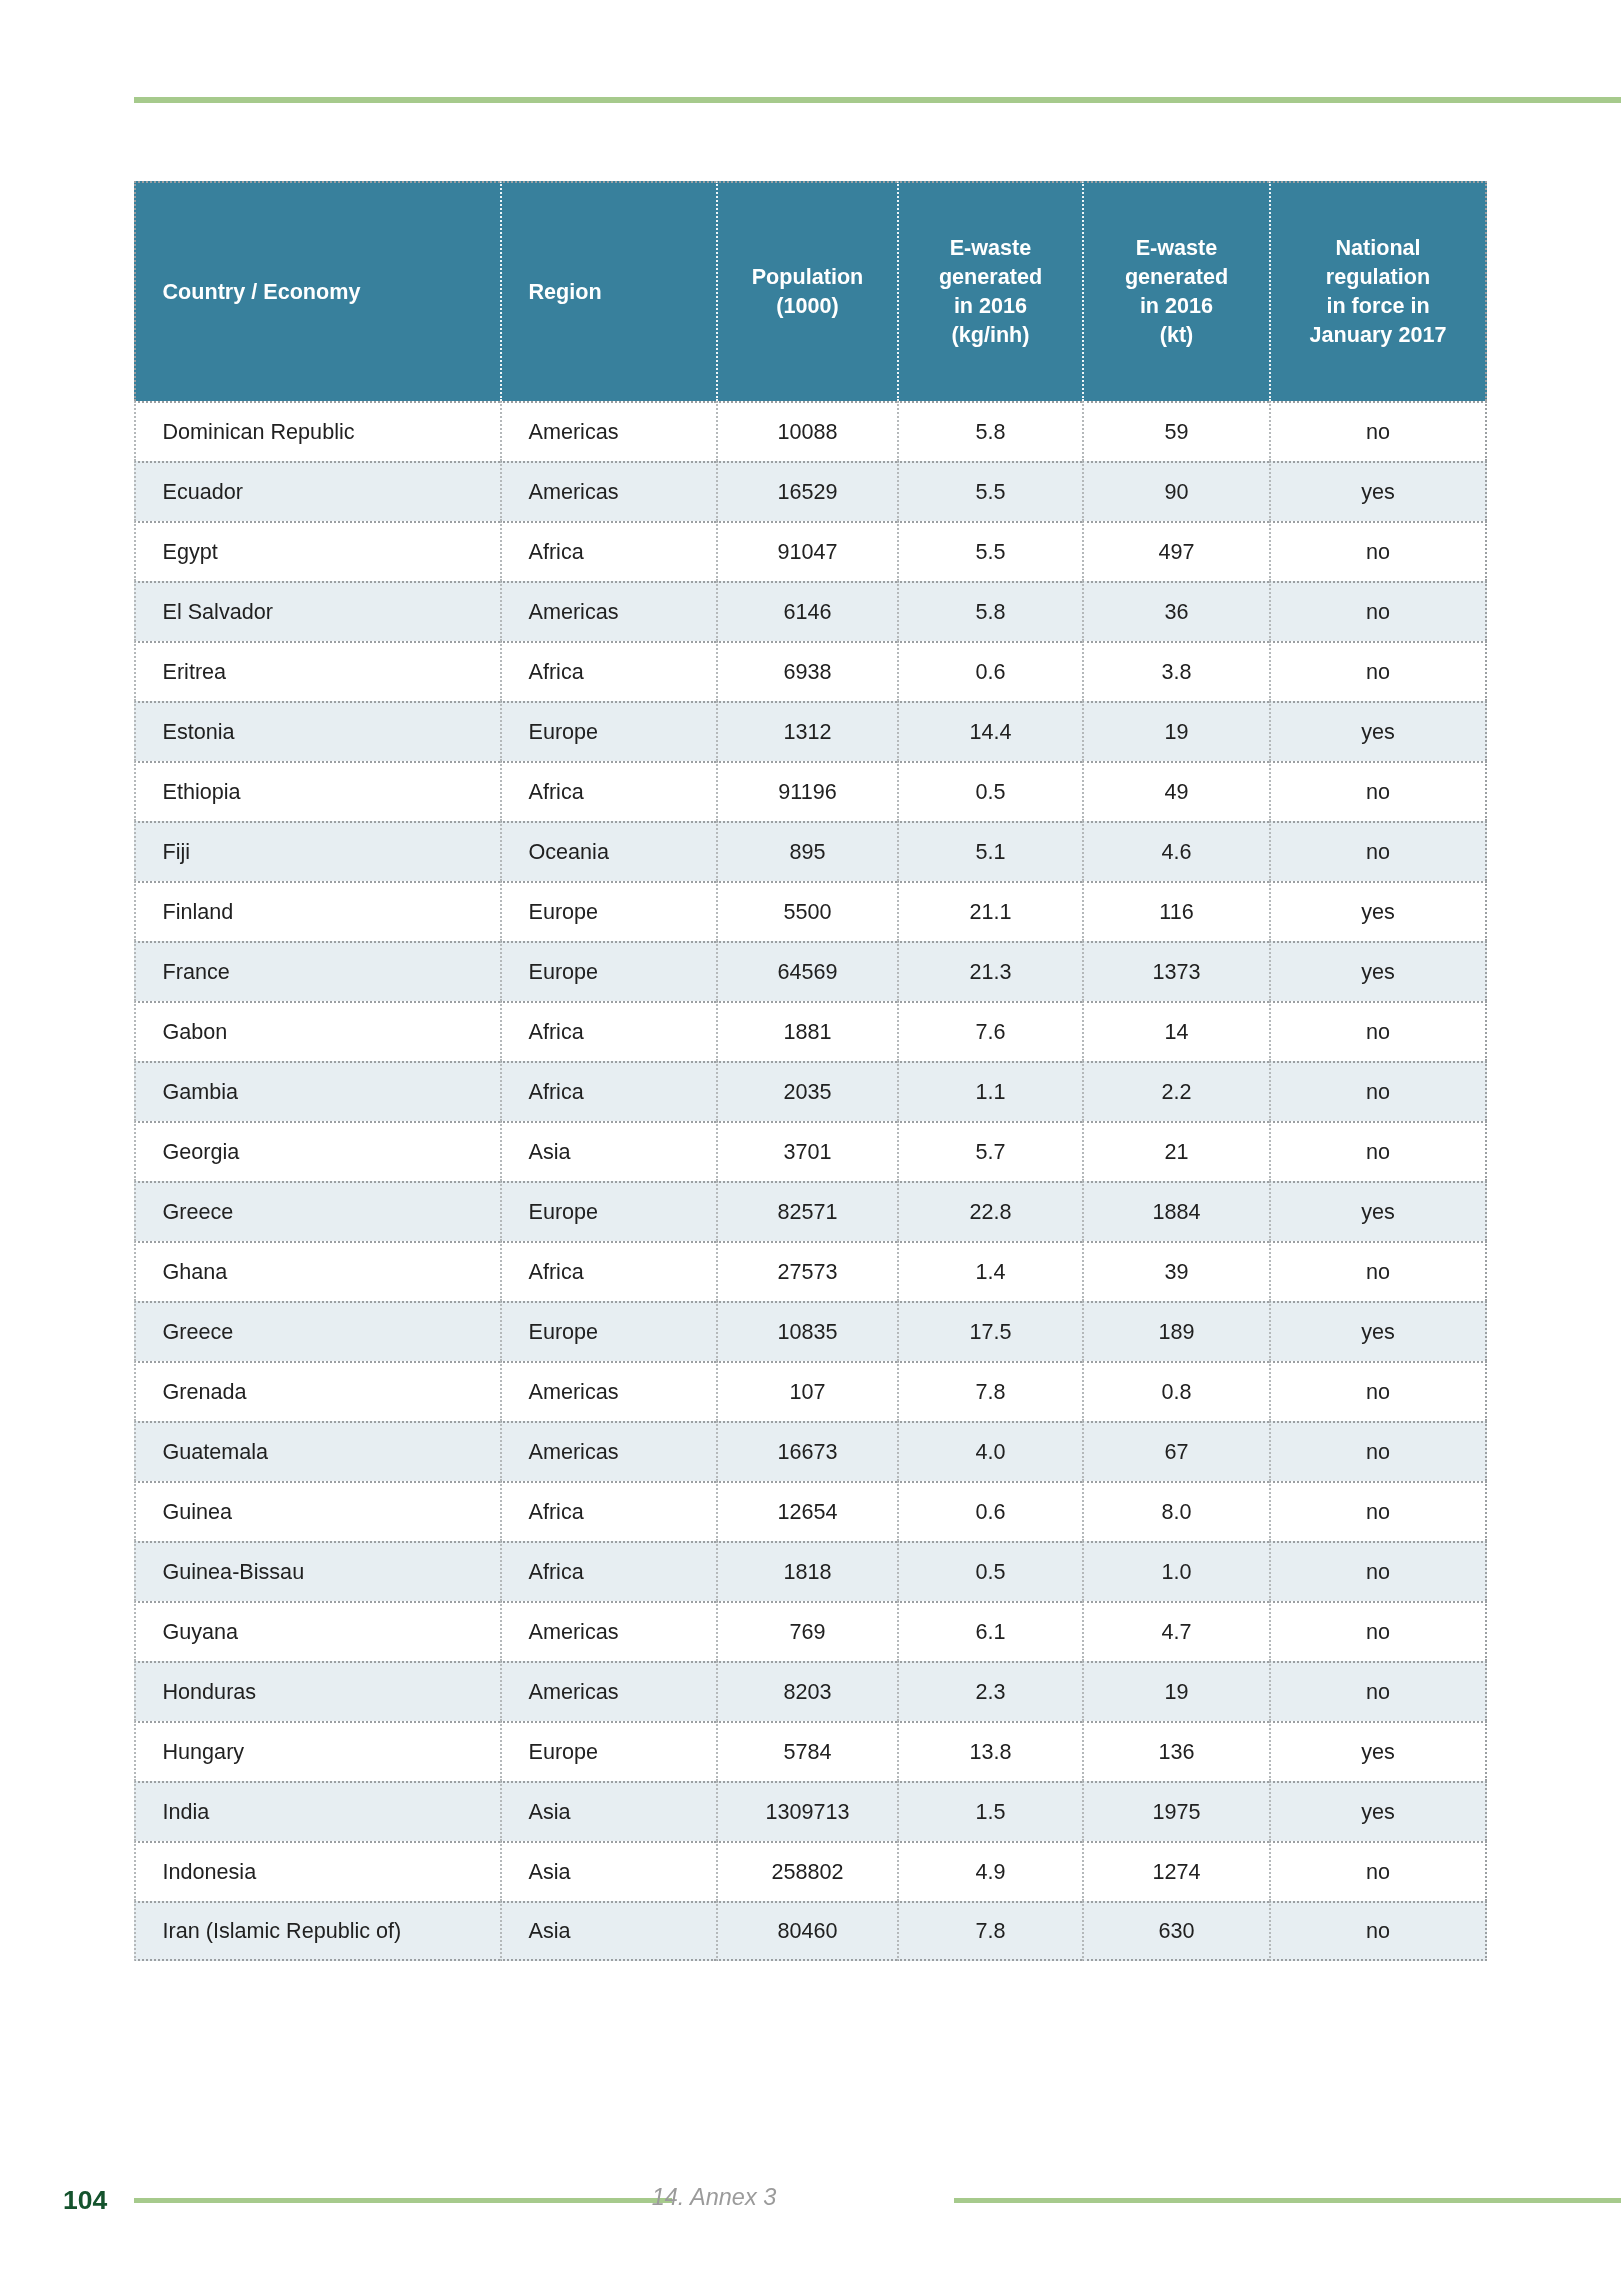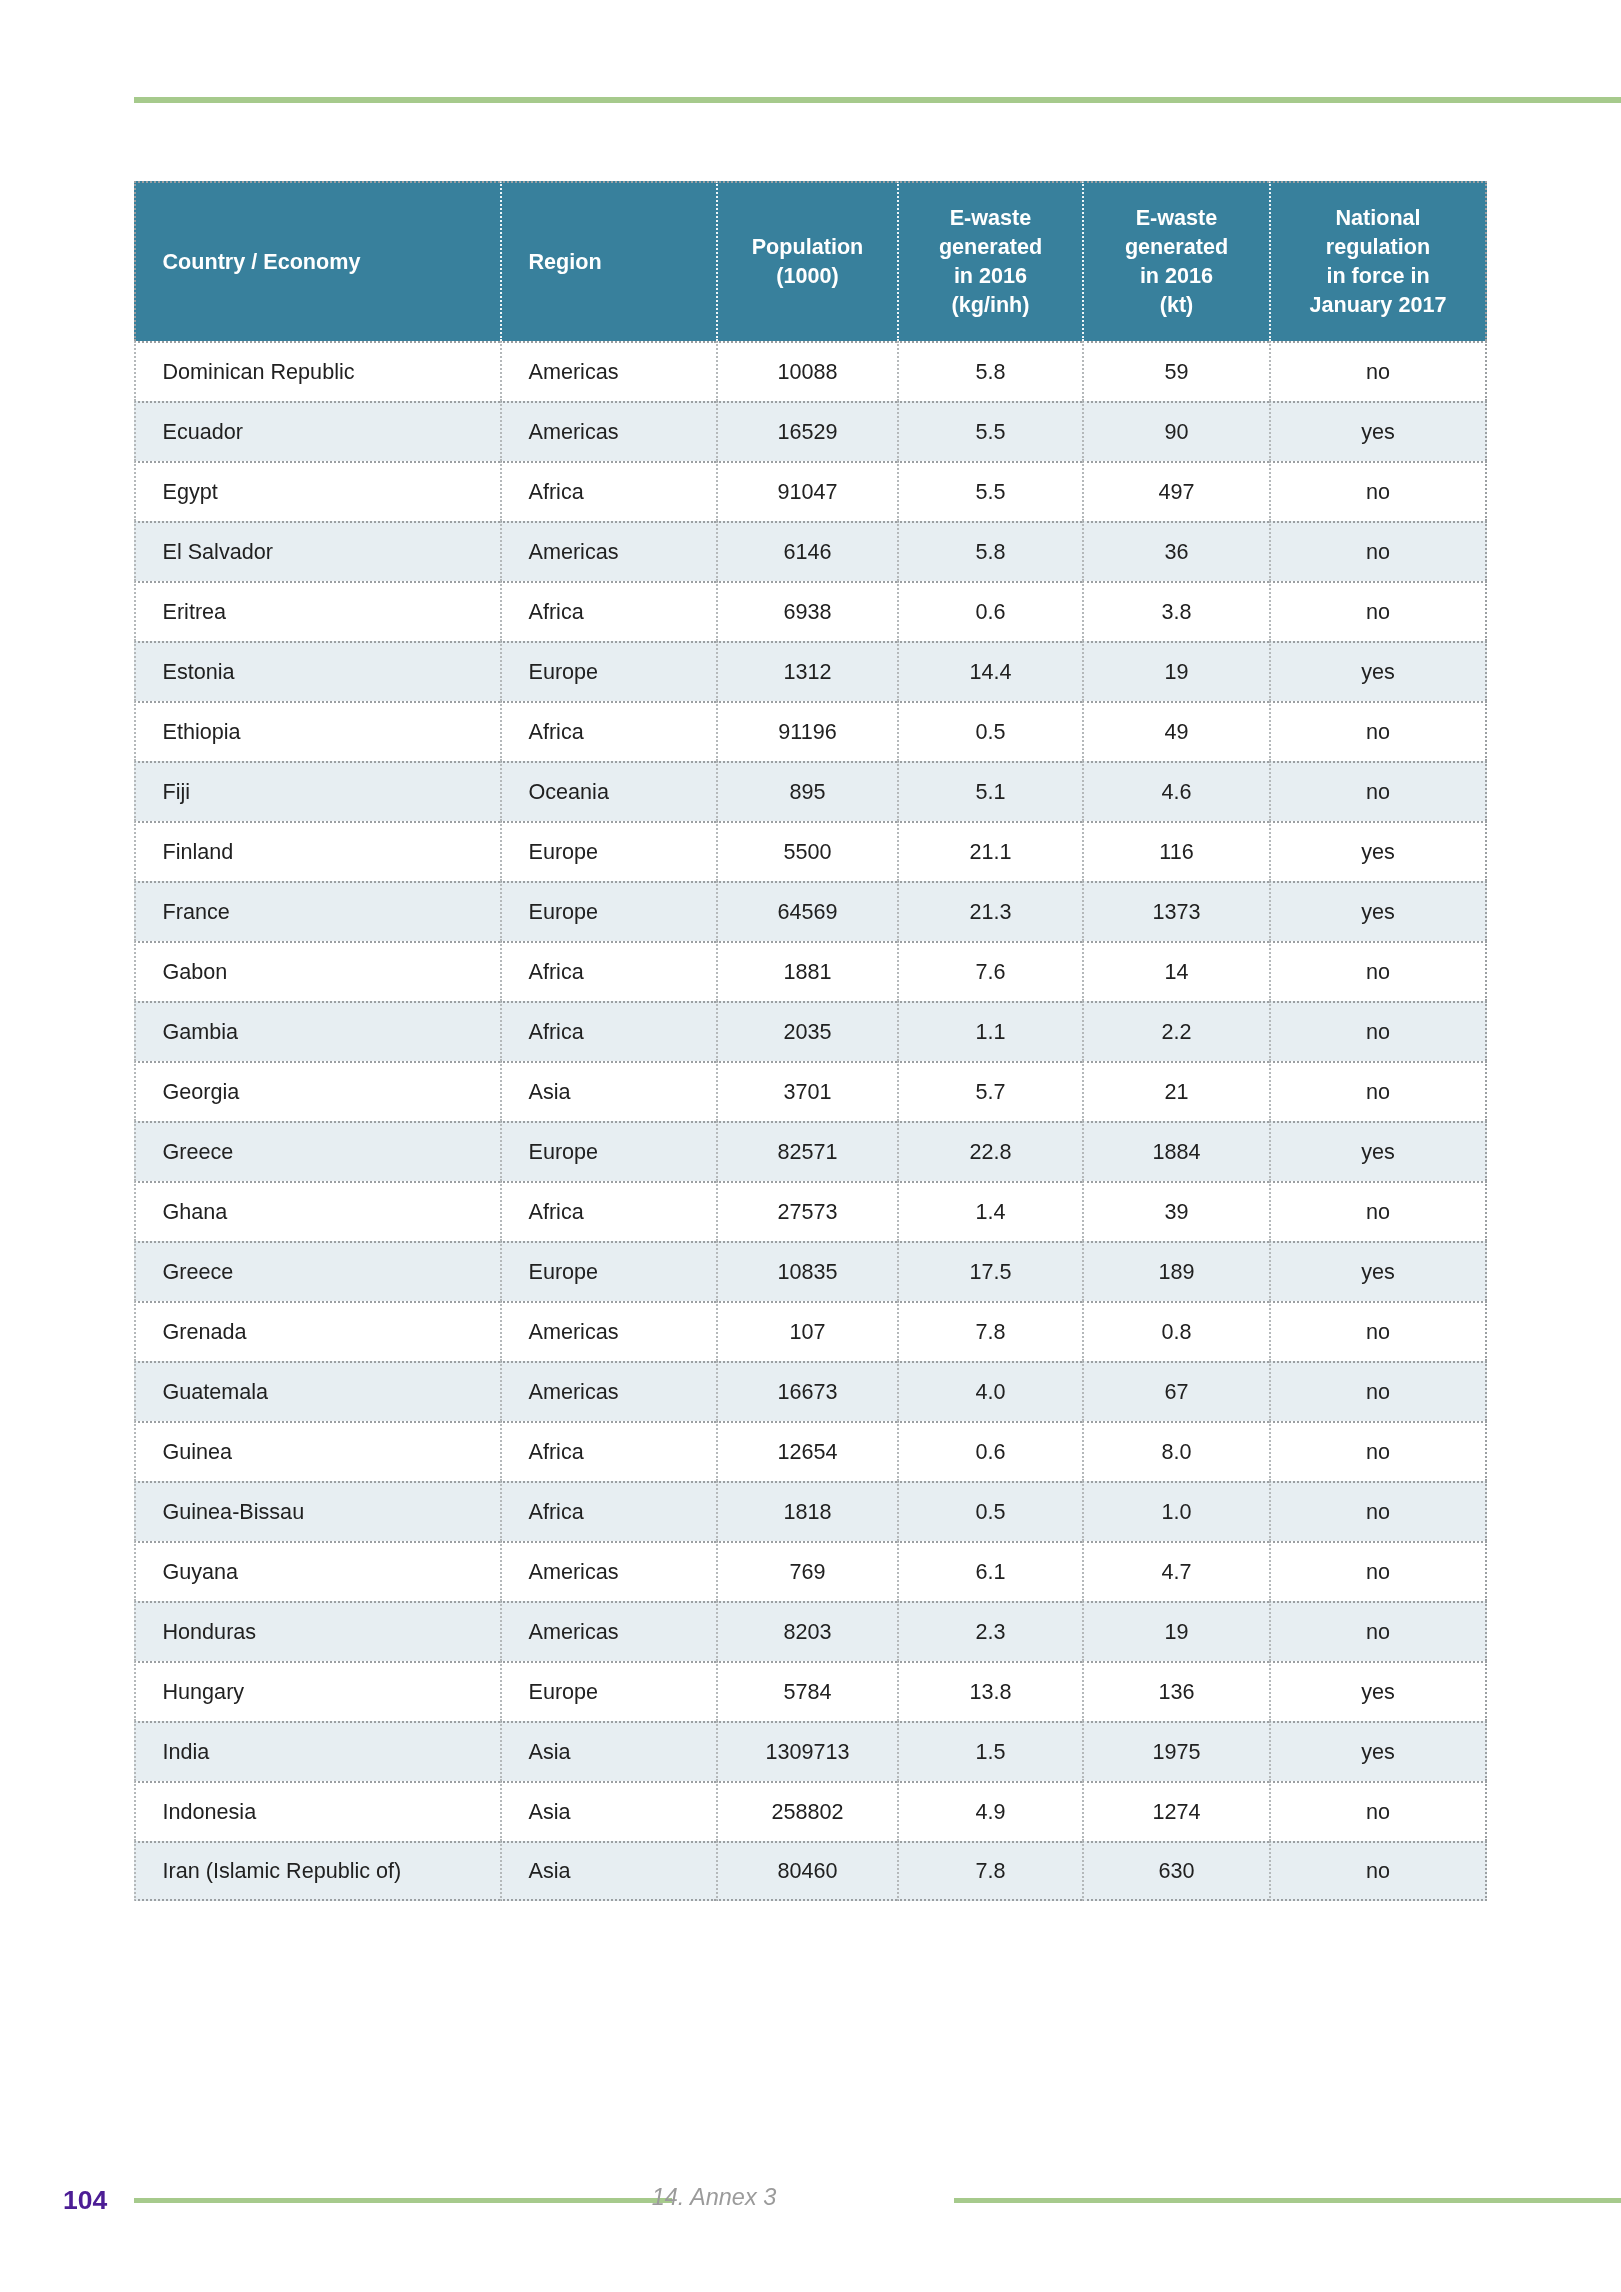--- a/index.html
+++ b/index.html
@@ -15,35 +15,35 @@
   .tbl-wrap { position:absolute; left:134px; top:181px; width:1353px; }
   table { border-spacing:0; table-layout:fixed; width:1353px; }
   col.c0{width:366px;} col.c1{width:216px;} col.c2{width:181px;}
   col.c3{width:185px;} col.c4{width:187px;} col.c5{width:218px;}
 
   th, td { border-left:2px dotted #b4b8ba; border-top:2px dotted #9b9fa2;
            font-size:21.6px; color:#212121; }
   th:last-child, td:last-child { border-right:2px dotted #9b9fa2; }
   tr:last-child td { border-bottom:2px dotted #9b9fa2; }
 
-  th { background:#38809c; color:#ffffff; font-weight:bold; height:160px;
+  th { background:#38809c; color:#ffffff; font-weight:bold; height:220px;
        vertical-align:middle; white-space:pre-line; line-height:1.34;
        border-left:2px dotted #eef5f8; border-top:2px dotted #9b9fa2; }
   th:first-child { border-left:2px dotted #9b9fa2;margin-left:14px; }
   th:last-child  { border-right:2px dotted #9b9fa2;margin-top:36px; }
 
   td { height:60px; vertical-align:middle; background:#ffffff; }
   tbody tr:nth-child(even) td { background:#e7eef2; }
 
   .al { text-align:left; padding-left:26.5px; }
   .ac { text-align:center; }
 
   
   .page-number { position:absolute; left:63px; top:2185px; font-size:26.5px;
-                 font-weight:600; color:#4c1d95; }
+                 font-weight:600; color:#14532d; }
   .footer-rule-left  { position:absolute; left:134px; top:2198px; width:538px;
                        height:4.9px; background:#a6ca8c; }
   .footer-rule-right { position:absolute; left:954px; top:2198px; width:667px;
                        height:4.9px; background:#a6ca8c; }
   .footer-title { position:absolute; left:0; top:2184px; width:1428px;
                   text-align:center; font-size:23.5px; font-style:italic;
                   color:#9b9b9b; }
 </style>
 </head>
 <body>

